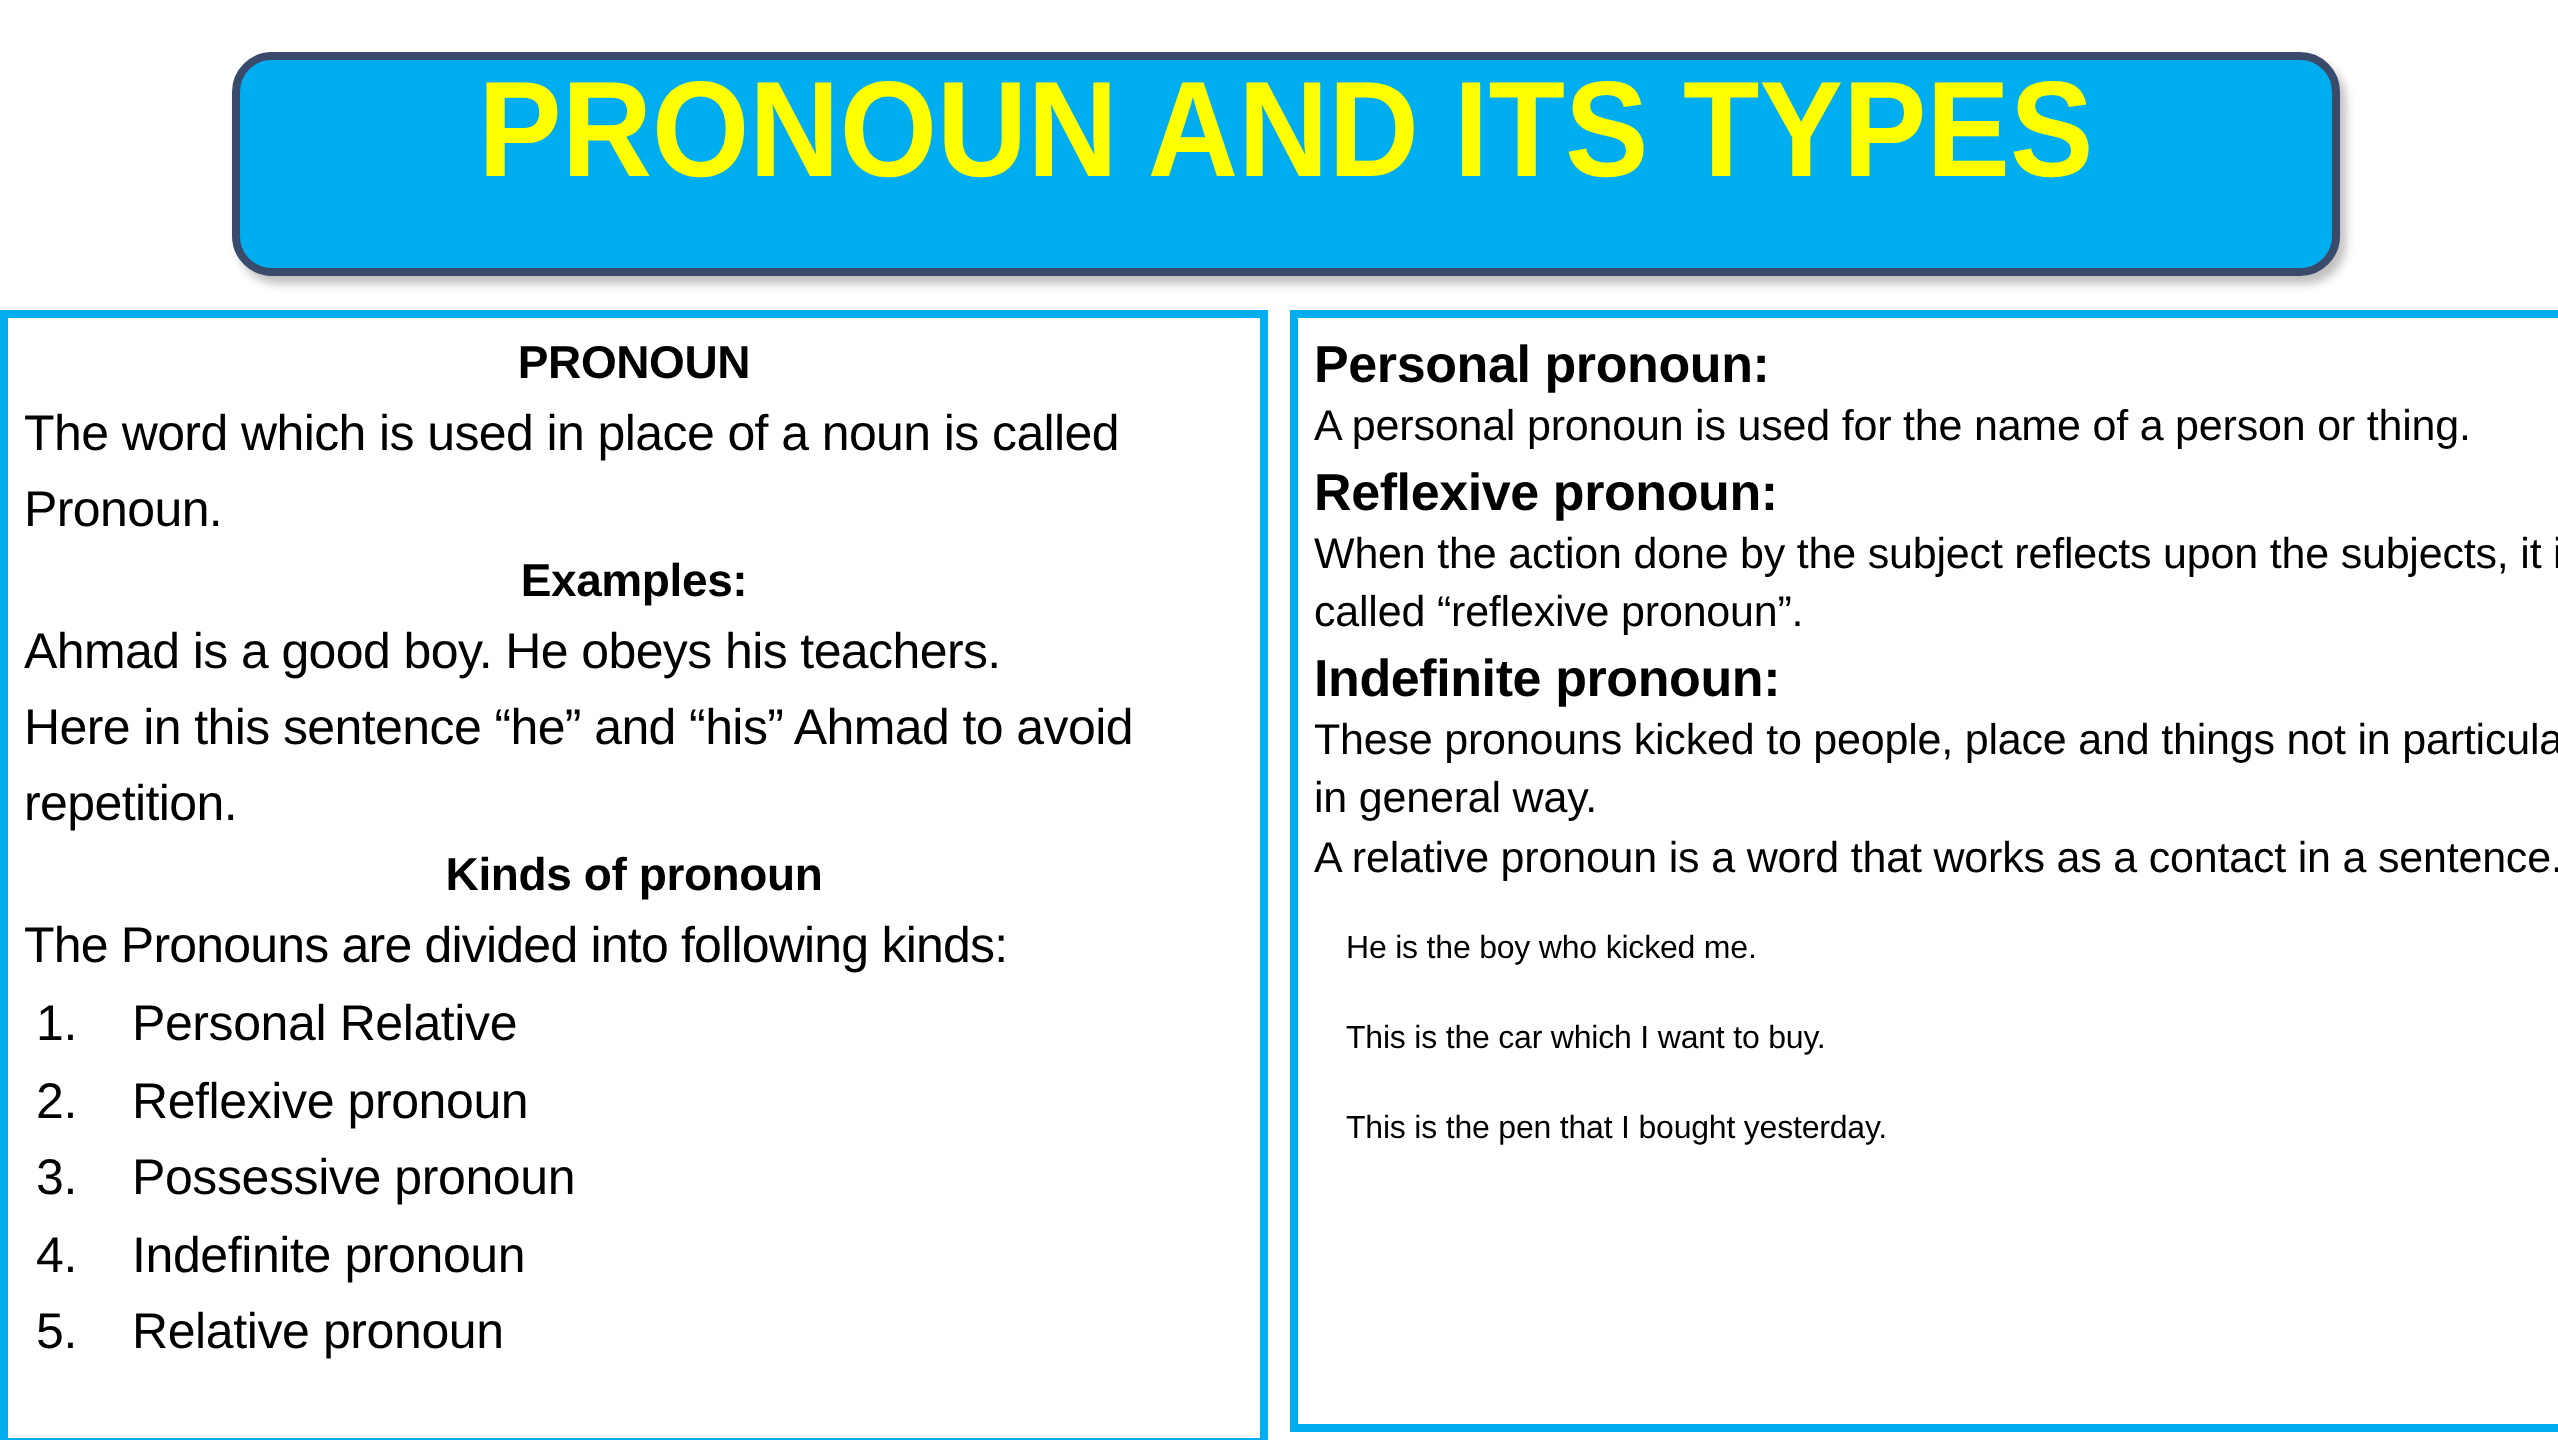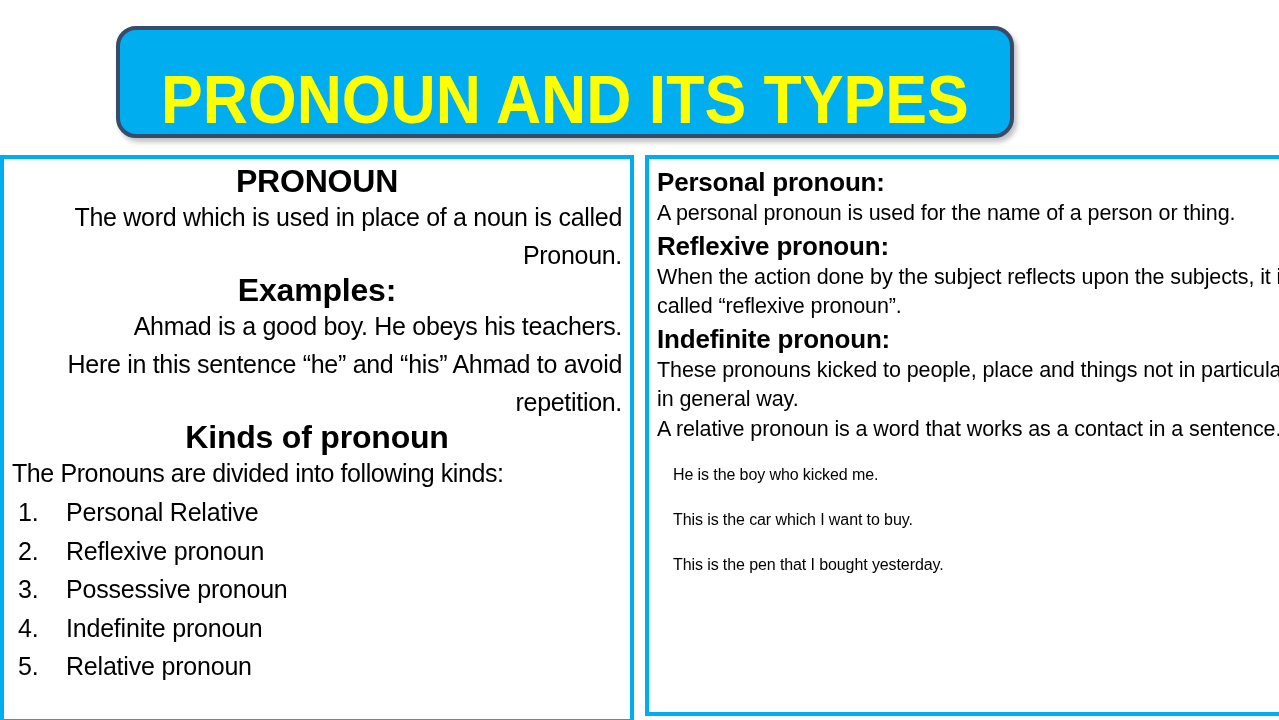--- a/index.html
+++ b/index.html
@@ -20,28 +20,28 @@
     width: 1279px;
     height: 720px;
     background: #ffffff;
   }
 
   
   .title-banner {
     position: absolute;
     left: 116px;
     top: 26px;
-    width: 898px;
+    width: 1054px;
     height: 112px;
     box-sizing: border-box;
     background: #00AEEF;
     border: 4px solid #3A4A6B;
     border-radius: 20px;
     display: flex;
-    align-items: flex-end;
+    align-items: flex-start;
     justify-content: center;
     box-shadow: 3px 4px 5px rgba(0,0,0,0.25);
   }
   .title-text {
     color: #FFFF00;
     font-family: "Liberation Sans Narrow", "Liberation Sans", sans-serif;
     font-weight: bold;
     font-size: 68px;
     line-height: 70px;
     letter-spacing: 0px;
@@ -69,27 +69,27 @@
     left: 645px;
     width: 710px;
     height: 561px;
     padding: 6px 6px 0 8px;
   }
 
   
   .l-heading {
     text-align: center;
     font-weight: bold;
-    font-size: 32px;
+    font-size: 23px;
     line-height: 33px;
     margin: 0;
     letter-spacing: -0.2px;
   }
   .l-para {
-    text-align: right;
+    text-align: left;
     font-size: 25px;
     line-height: 38px;
     margin: 0;
     letter-spacing: -0.3px;
   }
   .l-intro {
     text-align: left;
     font-size: 25px;
     line-height: 39px;
     margin: 0;

